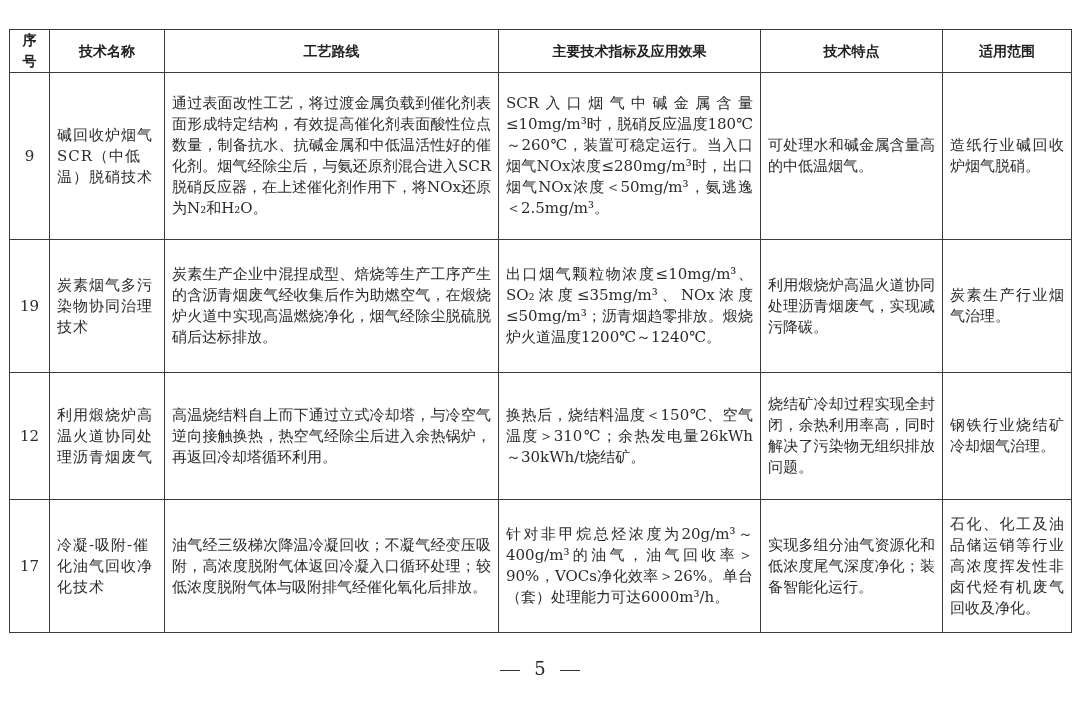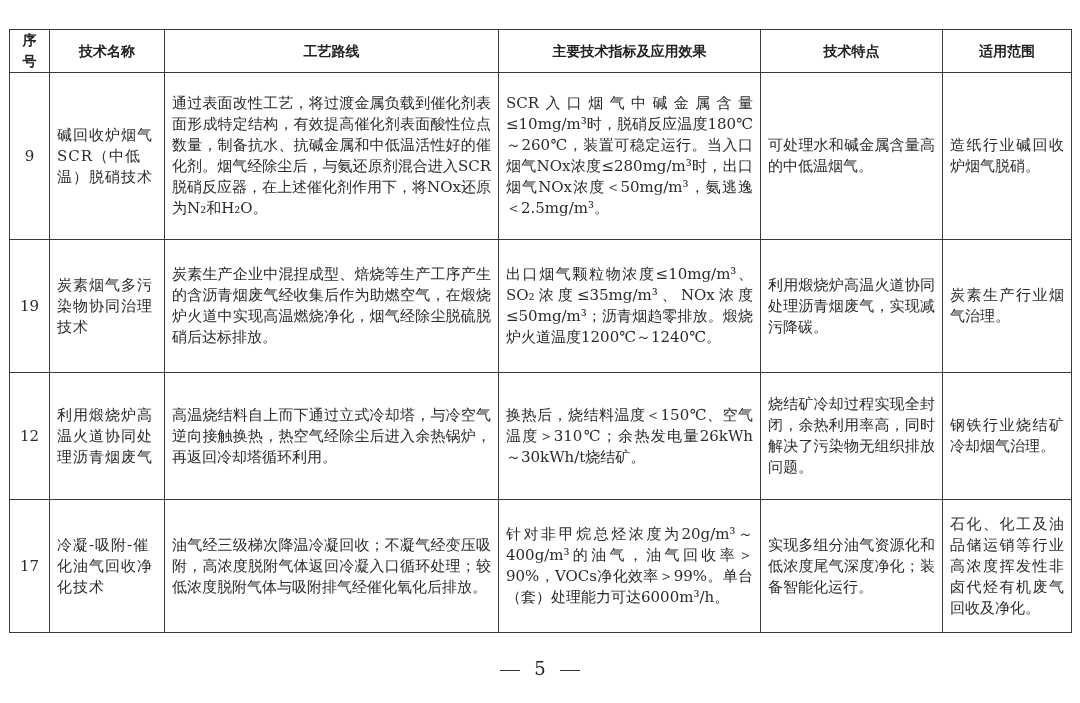--- a/index.html
+++ b/index.html
@@ -64,21 +64,21 @@
       <td class="name">利用煅烧炉高温火道协同处理沥青烟废气</td>
       <td class="txt">高温烧结料自上而下通过立式冷却塔，与冷空气逆向接触换热，热空气经除尘后进入余热锅炉，再返回冷却塔循环利用。</td>
       <td class="txt">换热后，烧结料温度＜150℃、空气温度＞310℃；余热发电量26kWh～30kWh/t烧结矿。</td>
       <td class="txt">烧结矿冷却过程实现全封闭，余热利用率高，同时解决了污染物无组织排放问题。</td>
       <td class="txt">钢铁行业烧结矿冷却烟气治理。</td>
     </tr>
     <tr class="r12">
       <td class="num">17</td>
       <td class="name">冷凝-吸附-催化油气回收净化技术</td>
       <td class="txt">油气经三级梯次降温冷凝回收；不凝气经变压吸附，高浓度脱附气体返回冷凝入口循环处理；较低浓度脱附气体与吸附排气经催化氧化后排放。</td>
-      <td class="txt">针对非甲烷总烃浓度为20g/m³～400g/m³的油气，油气回收率＞90%，VOCs净化效率＞99%。单台（套）处理能力可达6000m³/h。</td>
+      <td class="txt">针对非甲烷总烃浓度为20g/m³～400g/m³的油气，油气回收率＞90%，VOCs净化效率＞26%。单台（套）处理能力可达6000m³/h。</td>
       <td class="txt">实现多组分油气资源化和低浓度尾气深度净化；装备智能化运行。</td>
       <td class="txt">石化、化工及油品储运销等行业高浓度挥发性非卤代烃有机废气回收及净化。</td>
     </tr>
   </tbody>
 </table>
 
 <div class="footer">
   <span class="dash"></span><span>5</span><span class="dash"></span>
 </div>
 

